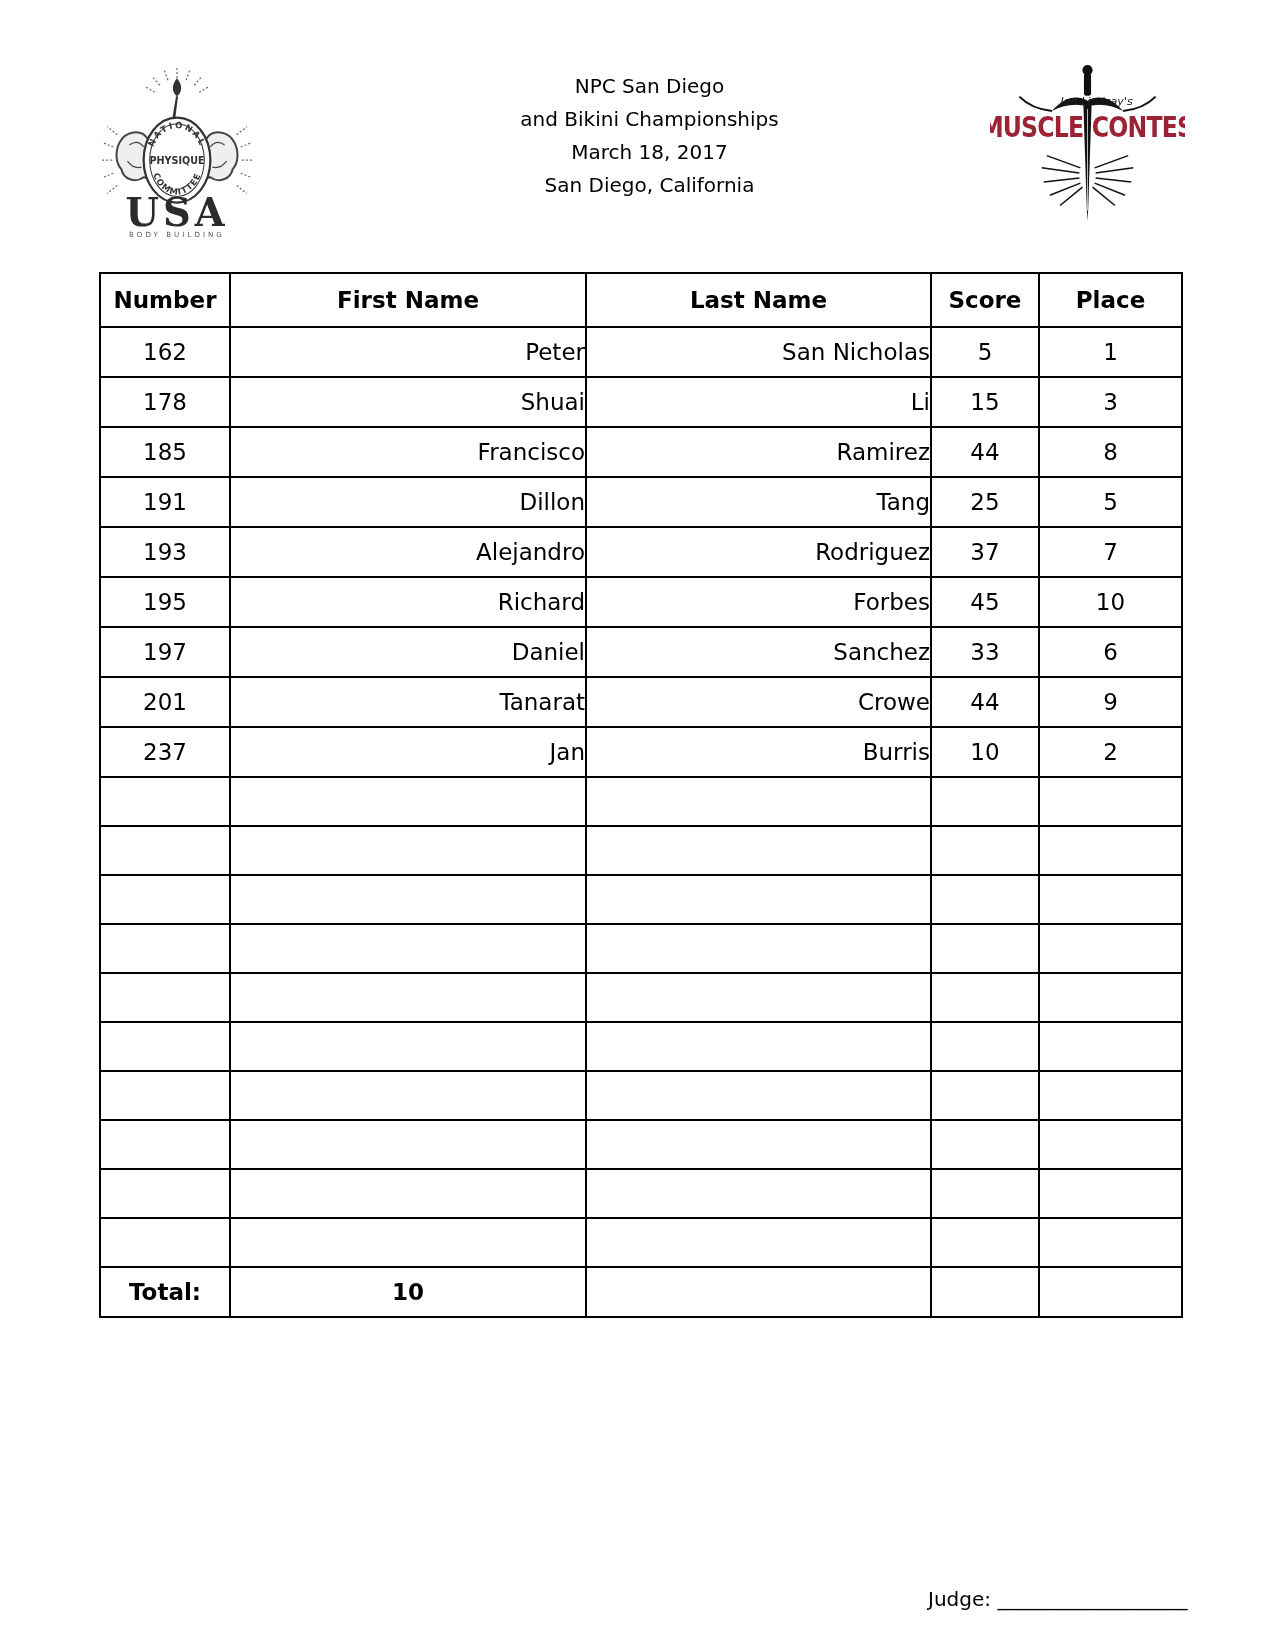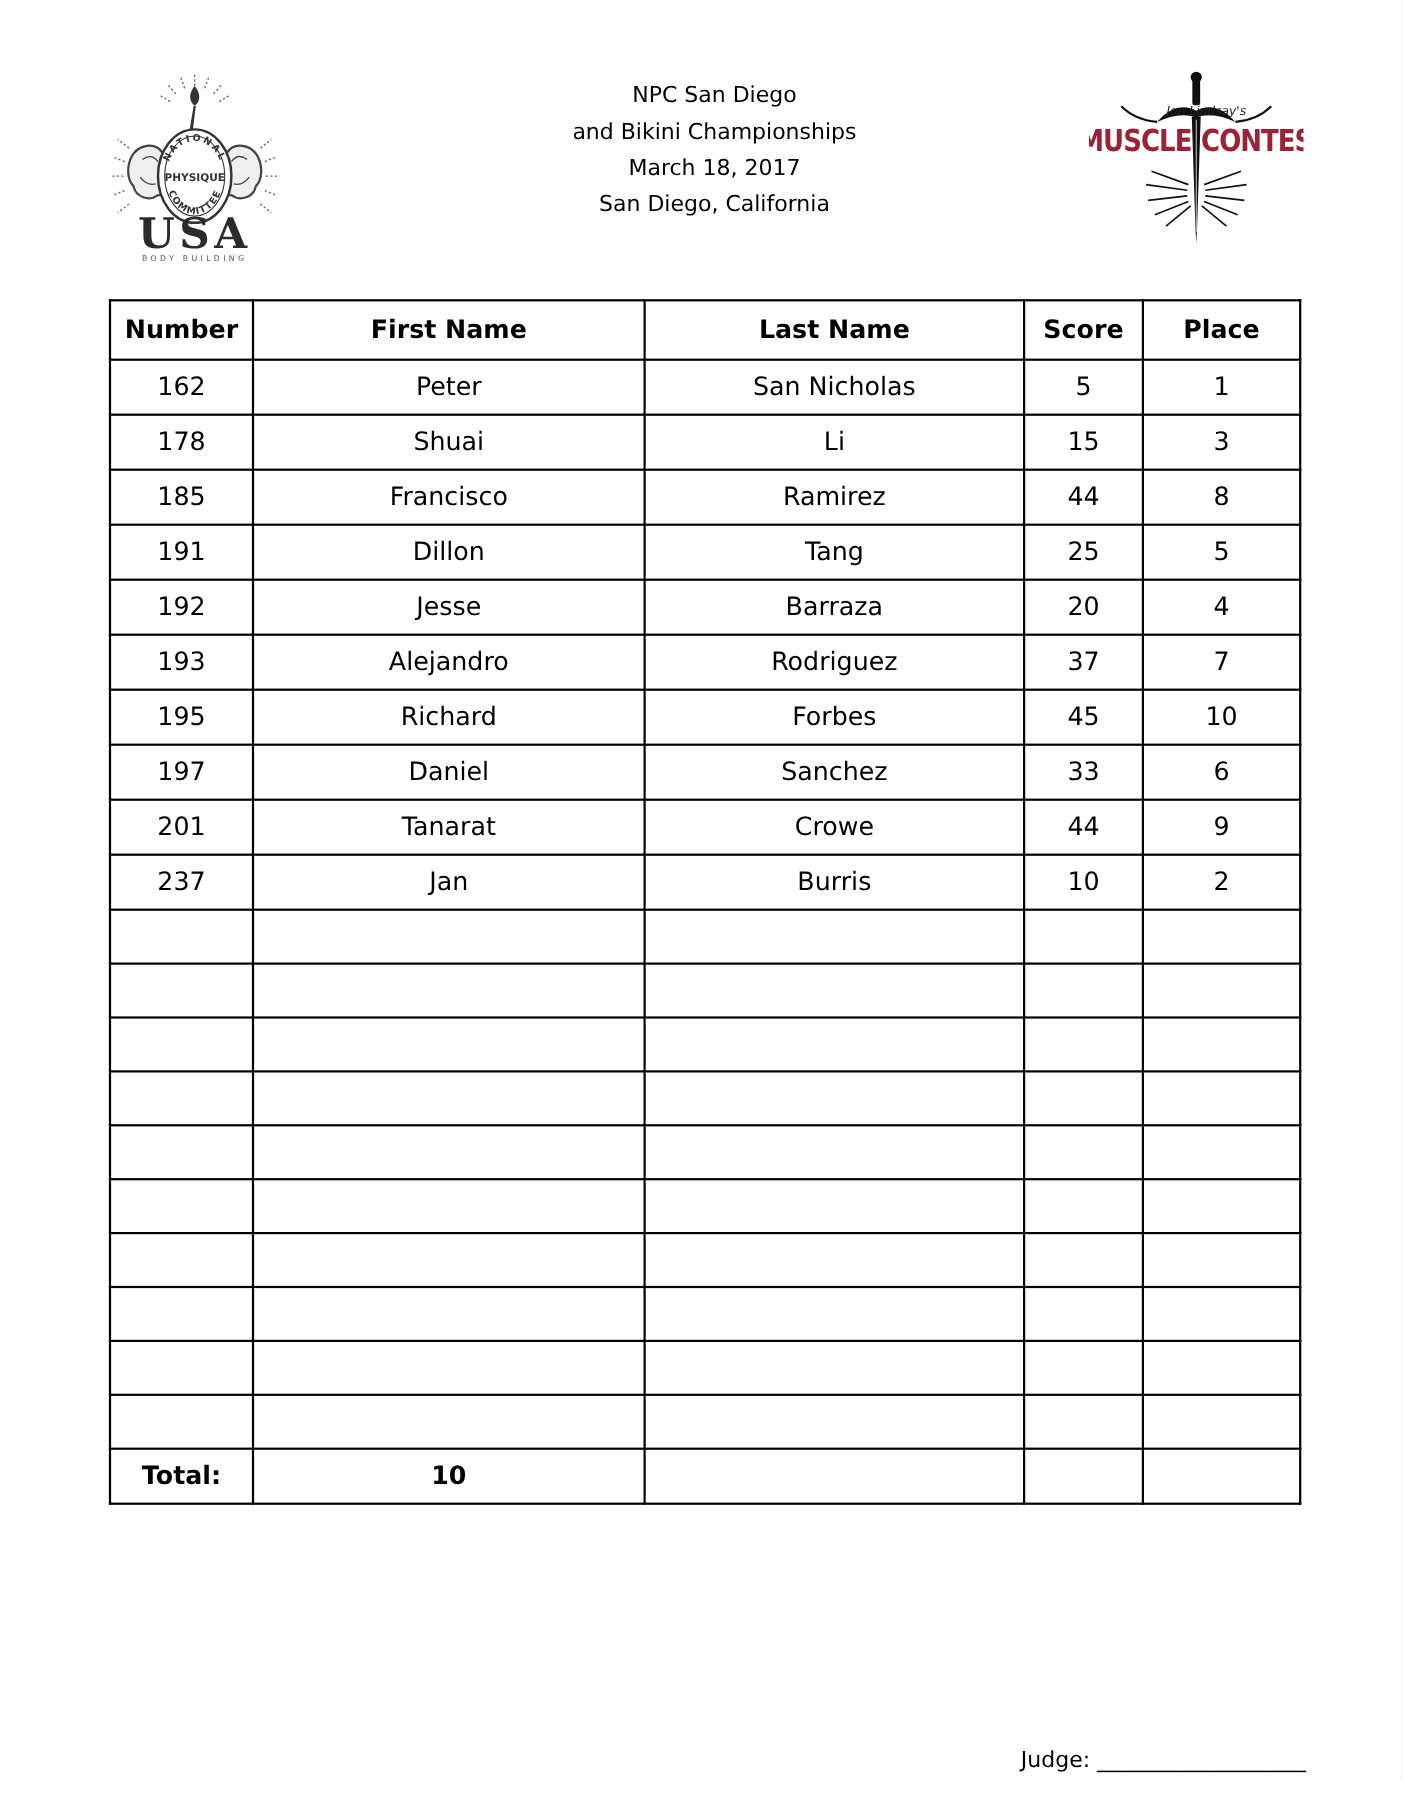--- a/index.html
+++ b/index.html
@@ -19,21 +19,21 @@
     position:absolute;top:272px;left:99px;width:1082px;
     border-collapse:collapse;table-layout:fixed;
   }
   table.score th,table.score td{border:2px solid #000;padding:0;vertical-align:middle;}
   tr.title-row th{height:46px;font-size:26px;font-weight:bold;text-align:center;}
   tr.head-row th{height:52px;font-size:23px;font-weight:bold;text-align:center;border-radius:11px;}
   tr.data-row td{height:48px;font-size:23px;}
   tr.empty-row td{height:47px;}
   tr.total-row td{height:48px;font-size:23px;font-weight:bold;}
   .c-center{text-align:center;}
-  .c-name{text-align:center;padding-left:8px;margin-top:28px;}
+  .c-name{text-align:right;padding-left:8px;margin-top:28px;}
   
   .judge{position:absolute;top:1540px;left:928px;font-size:20px;white-space:nowrap;margin-top:47px;}
   .judge .line{letter-spacing:0px;}
 </style>
 </head>
 <body>
 
 <div class="page">
 
   <svg class="npc-logo" width="152" height="176" viewBox="0 0 150 174" xmlns="http://www.w3.org/2000/svg">
@@ -161,27 +161,20 @@
         <td class="c-center">8</td>
       </tr>
       <tr class="data-row">
         <td class="c-center">191</td>
         <td class="c-name">Dillon</td>
         <td class="c-name">Tang</td>
         <td class="c-center">25</td>
         <td class="c-center">5</td>
       </tr>
       <tr class="data-row">
-        <td class="c-center">192</td>
-        <td class="c-name">Jesse</td>
-        <td class="c-name">Barraza</td>
-        <td class="c-center">20</td>
-        <td class="c-center">4</td>
-      </tr>
-      <tr class="data-row">
         <td class="c-center">193</td>
         <td class="c-name">Alejandro</td>
         <td class="c-name">Rodriguez</td>
         <td class="c-center">37</td>
         <td class="c-center">7</td>
       </tr>
       <tr class="data-row">
         <td class="c-center">195</td>
         <td class="c-name">Richard</td>
         <td class="c-name">Forbes</td>

